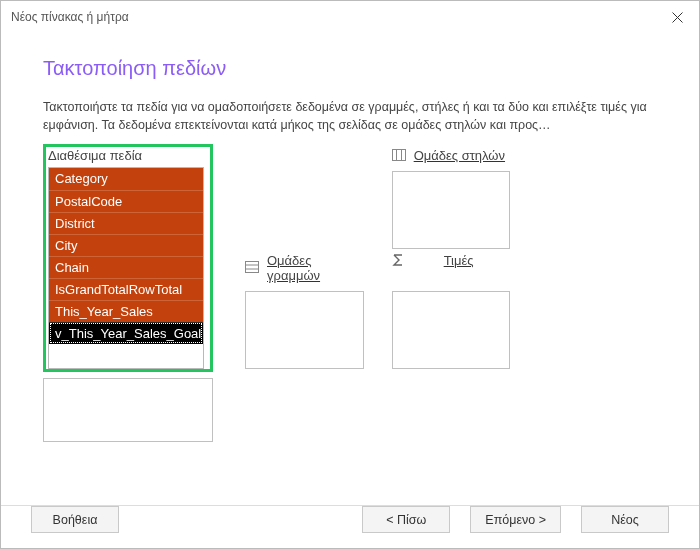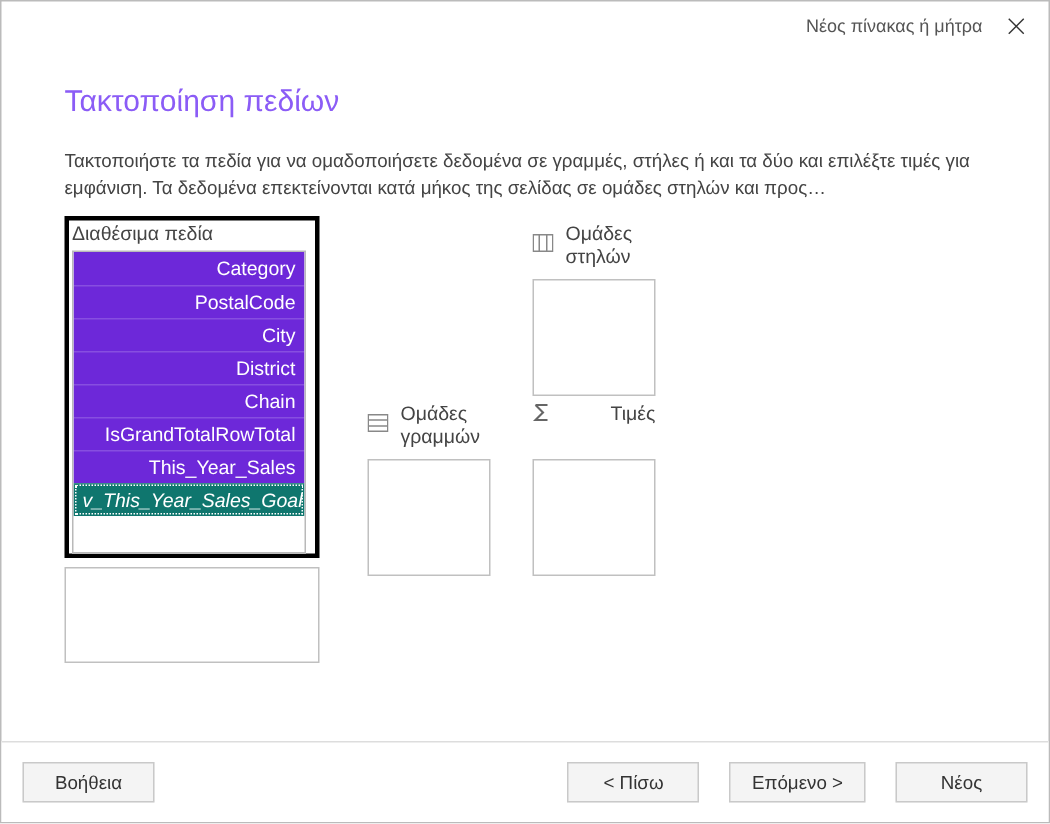--- a/index.html
+++ b/index.html
@@ -16,21 +16,21 @@
     width: 700px; height: 549px;
     border: 1px solid #bbb;
     display: flex;
     flex-direction: column;
     background: #fff;
   }
   .titlebar {
     height: 32px;
     display: flex;
     align-items: center;
-    justify-content: flex-end;
+    justify-content: space-between;
     padding: 0 0 0 10px;
     color: #555;
   }
   .titlebar .title { font-size: 12px; }
   .close-btn {
     width: 44px; height: 30px;
     display: flex; align-items: center; justify-content: center;
     cursor: default;
     color: #555;
   }
@@ -70,80 +70,79 @@
   .section-label {
     display: flex;
     align-items: center;
     gap: 8px;
     font-size: 13px;
     color: #444;
     margin-bottom: 4px;
   }
   .section-label .ico { width:14px; height:14px; flex:0 0 14px; }
   .highlight {
-    border: 3px solid #000000;
+    border: 3px solid #22c55e;
     padding: 1px 6px 0 2px;
     margin-top: -4px;
-    text-align: right;
   }
   .field-list {
     border: 1px solid #b9b9b9;
     background: #fff;
     height: 202px;
     overflow: hidden;
     margin-top: 4px;
   }
   .field-item {
     height: 22px;
     line-height: 22px;
     padding: 0 6px;
-    background: #6d28d9;
+    background: #c2410c;
     color: #fff;
     font-size: 13px;
     white-space: nowrap;
     overflow: hidden;
   }
   .field-item + .field-item { border-top: 1px solid rgba(255,255,255,0.18); }
-  .field-item.focused  { outline: 1px dotted #fff; outline-offset: -2px; background:#0f766e;font-style:italic; }
+  .field-item.focused  { outline: 1px dotted #fff; outline-offset: -2px; background:#000000; }
   .extra-box {
     border: 1px solid #c0c0c0;
     height: 64px;
     margin-top: 6px;
   }
   .drop-box {
     border: 1px solid #c0c0c0;
     height: 78px;
     background: #fff;
   }
   .right-grid {
     display: grid;
-    grid-template-columns: 1fr 1fr 1fr 1fr;
+    grid-template-columns: 1fr 1fr 1fr;
     grid-template-rows: auto 24px auto;
     column-gap: 28px;
     row-gap: 4px;
     align-items: start;
+    text-decoration: underline;
   }
   .rg-colgroups-label { grid-column: 2; grid-row: 1; margin-top:0; }
   .rg-colgroups-box   { grid-column: 2; grid-row: 2 / span 1; }
   .rg-rowgroups-label { grid-column: 1; grid-row: 3; }
   .rg-rowgroups-box   { grid-column: 1; grid-row: 4; }
   .rg-values-label    { grid-column: 2; grid-row: 3; gap: 38px; }
   .rg-values-box      { grid-column: 2; grid-row: 4; }
   .right-grid { grid-template-rows: auto auto auto auto; row-gap: 4px; }
   .rg-colgroups-label { grid-row:1; }
   .rg-colgroups-box   { grid-row:2; }
   .spacer { grid-column: 1 / span 2; height: 38px; }
   .footer {
-    height: 54px;
+    height: 43px;
     border-top: 1px solid #ddd;
     background: #fff;
     display: flex;
-    align-items: center;
     justify-content: space-between;
-    padding: 0 14px;
+    padding: 0 30px;
   }
   .footer .right { display:flex; gap:20px; }
   button.wizard {
     height: 27px;
     min-width: 88px;
     padding: 0 14px;
     background: #f4f4f4;
     border: 1px solid #c9c9c9;
     font-family: inherit;
     font-size: 12.5px;
@@ -173,22 +172,22 @@
     <div class="arrange">
 
       <div class="col-left">
         <div class="highlight">
           <div class="section-label">
             <span>Διαθέσιμα πεδία</span>
           </div>
           <div class="field-list">
             <div class="field-item">Category</div>
             <div class="field-item">PostalCode</div>
+            <div class="field-item">District</div>
             <div class="field-item">City</div>
-            <div class="field-item">District</div>
             <div class="field-item">Chain</div>
             <div class="field-item">IsGrandTotalRowTotal</div>
             <div class="field-item">This_Year_Sales</div>
             <div class="field-item focused">v_This_Year_Sales_Goal</div>
           </div>
         </div>
         <div class="extra-box"></div>
       </div>
 
       <div class="col-right">

